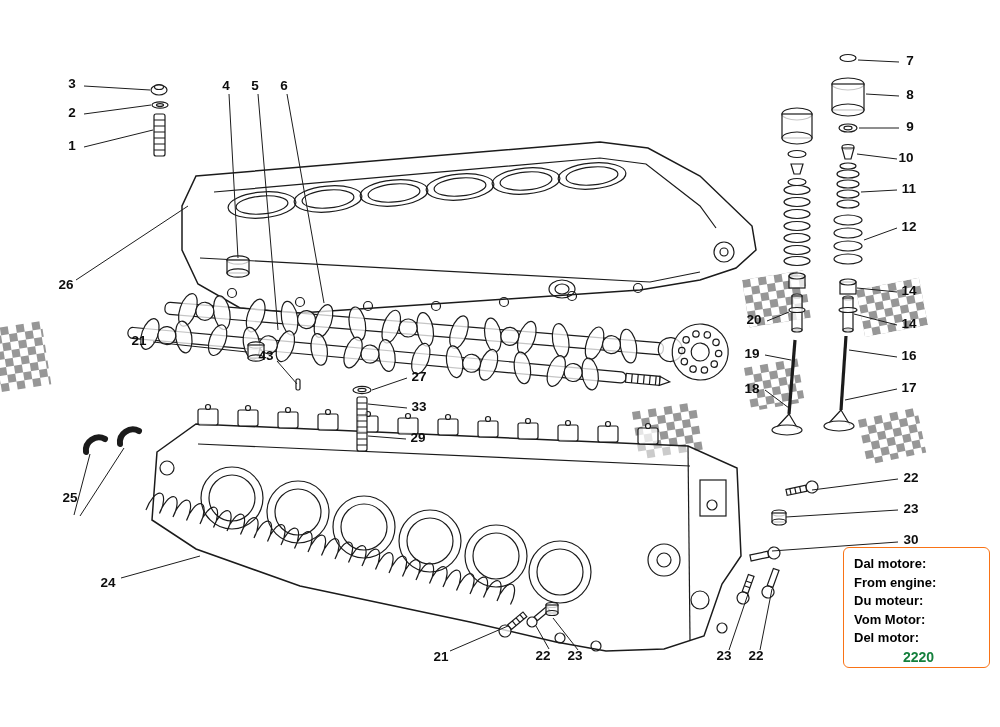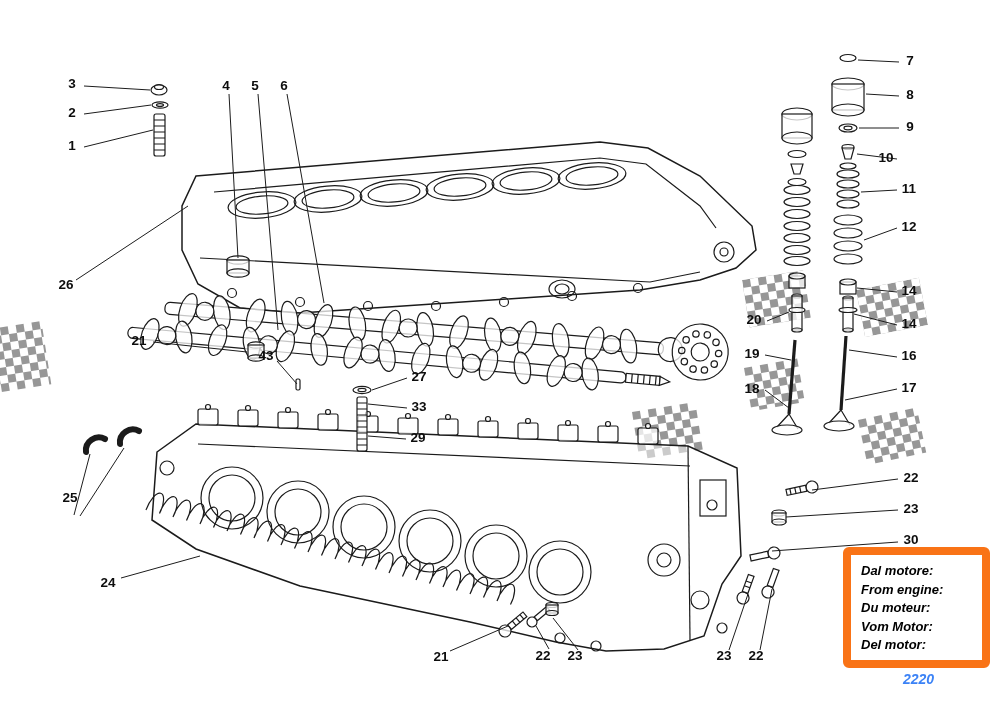--- a/index.html
+++ b/index.html
@@ -15,24 +15,24 @@
   .ol{fill:#ffffff;fill-opacity:.5;stroke:#1b1b1b;stroke-width:1.5;}
   .sm{fill:#ffffff;fill-opacity:.75;stroke:#1b1b1b;stroke-width:1.2;}
   .ln{fill:none;stroke:#1b1b1b;stroke-width:1.2;}
   .thick{fill:none;stroke:#1b1b1b;stroke-width:3.2;}
   .key{fill:none;stroke:#1b1b1b;stroke-width:6;stroke-linecap:round;}
   .leader{stroke:#1c1c1c;stroke-width:1;}
   
   .callout{position:absolute;transform:translate(-50%,-50%);font-size:13.5px;font-weight:bold;
            color:#0d0d0d;cursor:pointer;line-height:1;}
   
-  .info-box{position:absolute;left:843px;top:547px;width:147px;height:121px;border:8px solid #f97316;
-            border-radius:6px;background:#fff;box-sizing:border-box;padding:7px 6px 0 10px;z-index:5;font-style:italic;}
+  .info-box{position:absolute;left:843px;top:547px;width:147px;height:121px;border:1px solid #f97316;
+            border-radius:6px;background:#fff;box-sizing:border-box;padding:7px 6px 0 10px;z-index:5;}
   .info-line{font-size:13px;font-weight:bold;line-height:18.5px;color:#000;}
-  .info-num{font-size:14px;font-weight:bold;text-align:center;margin-top:16px;color:#3b82f6;}
+  .info-num{font-size:14px;font-weight:bold;text-align:center;margin-top:1px;color:#15803d;}
 </style>
 </head>
 <body>
 
 <div id="stage">
 
   <svg class="layer">
     <defs>
       <pattern id="chk" width="16" height="16" patternUnits="userSpaceOnUse">
         <rect width="8" height="8" fill="#2e2e2e"></rect>
@@ -432,21 +432,21 @@
   <div>
     <div class="callout" style="left:72px;top:84px">3</div>
     <div class="callout" style="left:72px;top:113px">2</div>
     <div class="callout" style="left:72px;top:146px">1</div>
     <div class="callout" style="left:226px;top:86px">4</div>
     <div class="callout" style="left:255px;top:86px">5</div>
     <div class="callout" style="left:284px;top:86px">6</div>
     <div class="callout" style="left:910px;top:61px">7</div>
     <div class="callout" style="left:910px;top:95px">8</div>
     <div class="callout" style="left:910px;top:127px">9</div>
-    <div class="callout" style="left:886px;top:158px">10</div>
+    <div class="callout" style="left:906px;top:158px">10</div>
     <div class="callout" style="left:909px;top:189px">11</div>
     <div class="callout" style="left:909px;top:227px">12</div>
     <div class="callout" style="left:909px;top:291px">14</div>
     <div class="callout" style="left:909px;top:324px">14</div>
     <div class="callout" style="left:909px;top:356px">16</div>
     <div class="callout" style="left:909px;top:388px">17</div>
     <div class="callout" style="left:754px;top:320px">20</div>
     <div class="callout" style="left:752px;top:354px">19</div>
     <div class="callout" style="left:752px;top:389px">18</div>
     <div class="callout" style="left:66px;top:285px">26</div>

